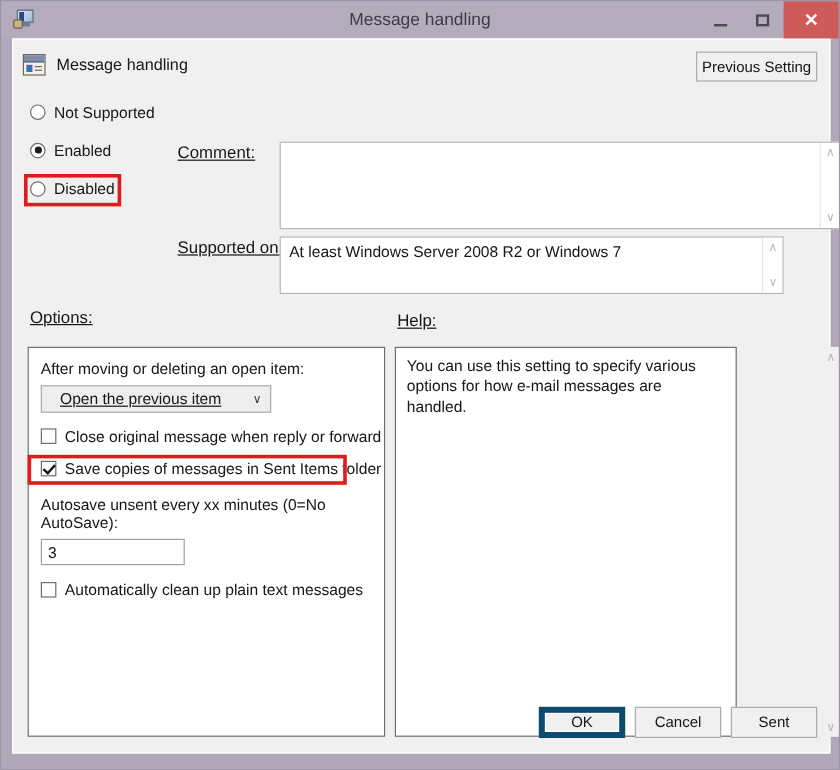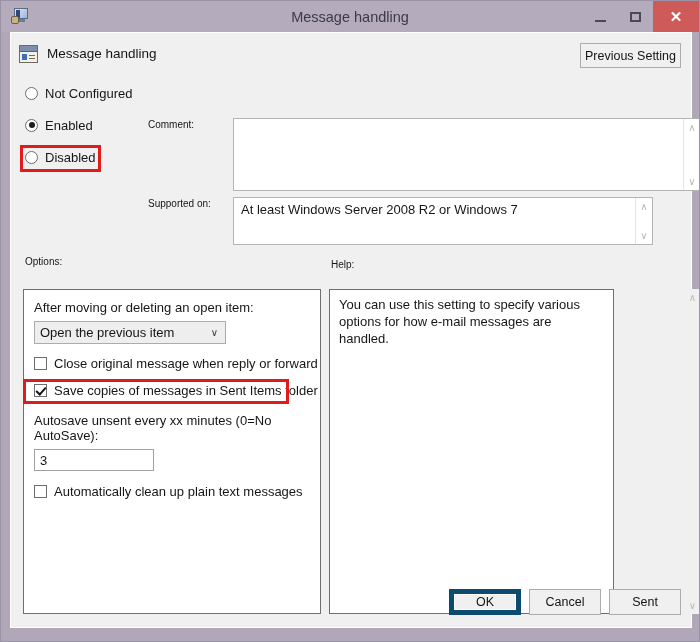--- a/index.html
+++ b/index.html
@@ -242,22 +242,23 @@
   }
   #hl-savecopies {
     left: 12px;
     top: 346px;
     width: 266px;
     height: 25px;
   }
 
   .field-label {
     position: absolute;
-    font-size: 10px;
-    color: #16161a;
+    font-size: 14px;
+    color: #16161a;
+    text-decoration: underline;
   }
   #comment-label { left: 137px; top: 86px; }
   #supported-label { left: 137px; top: 165px; }
 
   .textbox {
     position: absolute;
     background: #ffffff;
     border: 1px solid #b4b4b4;
     box-sizing: border-box;
     font-size: 13px;
@@ -365,24 +366,25 @@
   .combo {
     width: 192px;
     height: 23px;
     background: #eeeeee;
     border: 1px solid #acacac;
     box-sizing: border-box;
     display: flex;
     align-items: center;
     font-size: 13px;
     color: #16161a;
-    padding-left: 5px;
+    padding-left: 15px;
     position: relative;
     margin-bottom: 9px;
     cursor: default;
+    text-decoration: underline;
   }
   .combo .chev {
     position: absolute;
     right: 7px;
     color: #3c3c3c;
     font-size: 10px;
   }
   .check-row {
     display: flex;
     align-items: center;
@@ -482,21 +484,21 @@
       </div>
       <div class="header-title">Message handling</div>
       <div class="setting-nav">
         <button class="btn nav">Previous Setting</button>
       </div>
     </div>
 
     <div class="state-col">
       <div class="radio-row">
         <span class="radio"></span>
-        <span class="radio-label">Not Configured</span>
+        <span class="radio-label">Not Supported</span>
       </div>
       <div class="radio-row">
         <span class="radio checked"></span>
         <span class="radio-label">Enabled</span>
       </div>
       <div class="radio-row">
         <span class="radio"></span>
         <span class="radio-label">Disabled</span>
       </div>
     </div>

